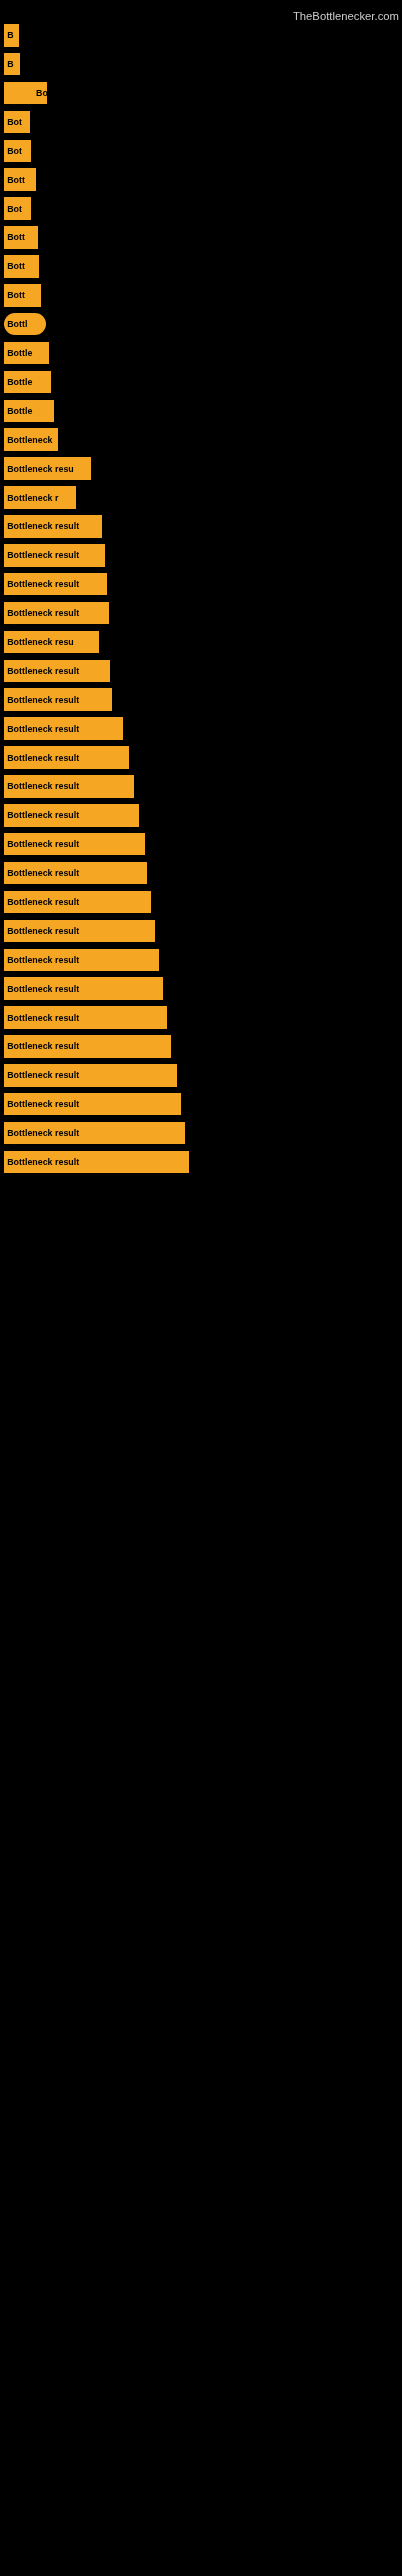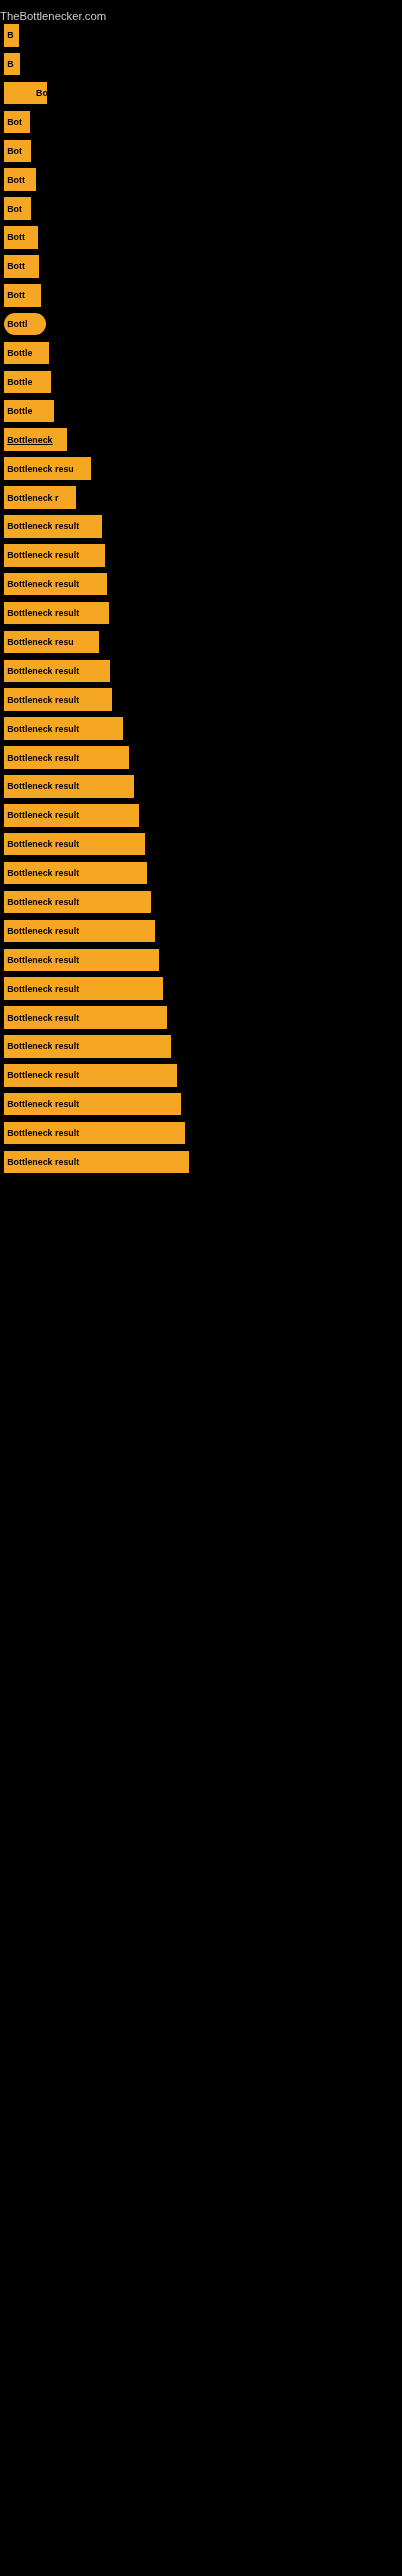--- a/index.html
+++ b/index.html
@@ -12,21 +12,21 @@
       background-color: #000000;
       width: 403px;
       min-height: 2576px;
       font-family: Arial, sans-serif;
       position: relative;
     }
 
     .site-title {
       color: #cccccc;
       font-size: 11.3px;
-      text-align: left;
+      text-align: right;
       padding: 6.4px 0;
       position: absolute;
       top: 4px;
       left: 0;
       right: 4px;
     }
 
     .bars-container {
       position: absolute;
       top: 24px;
@@ -127,21 +127,21 @@
       <div class="bar" style="width: 47px;">
         <span class="bar-label">Bottle</span>
       </div>
     </div>
     <div class="bar-item">
       <div class="bar" style="width: 50px;">
         <span class="bar-label">Bottle</span>
       </div>
     </div>
     <div class="bar-item">
-      <div class="bar" style="width: 63px; text-decoration: underline;">
+      <div class="bar" style="width: 54px;">
         <span class="bar-label">Bottleneck</span>
       </div>
     </div>
     <div class="bar-item">
       <div class="bar" style="width: 87px;">
         <span class="bar-label">Bottleneck resu</span>
       </div>
     </div>
     <div class="bar-item">
       <div class="bar" style="width: 72px; text-align: center;">

